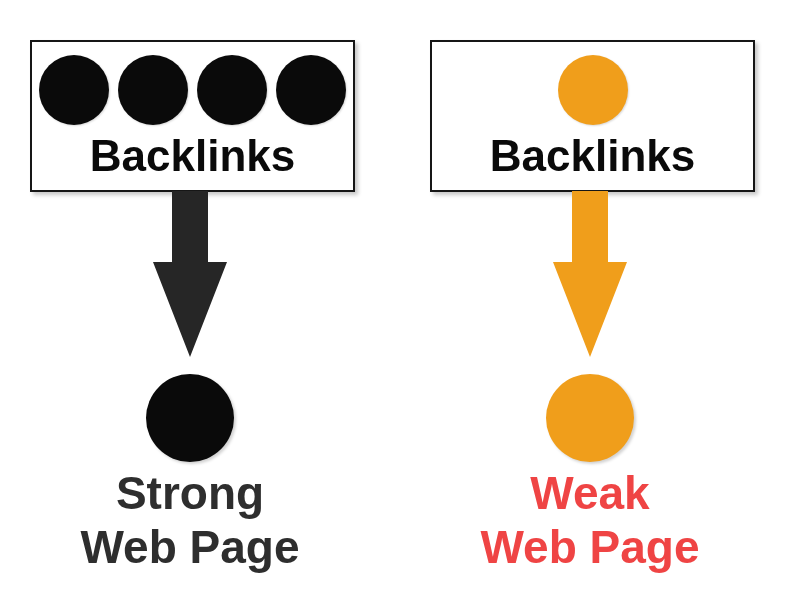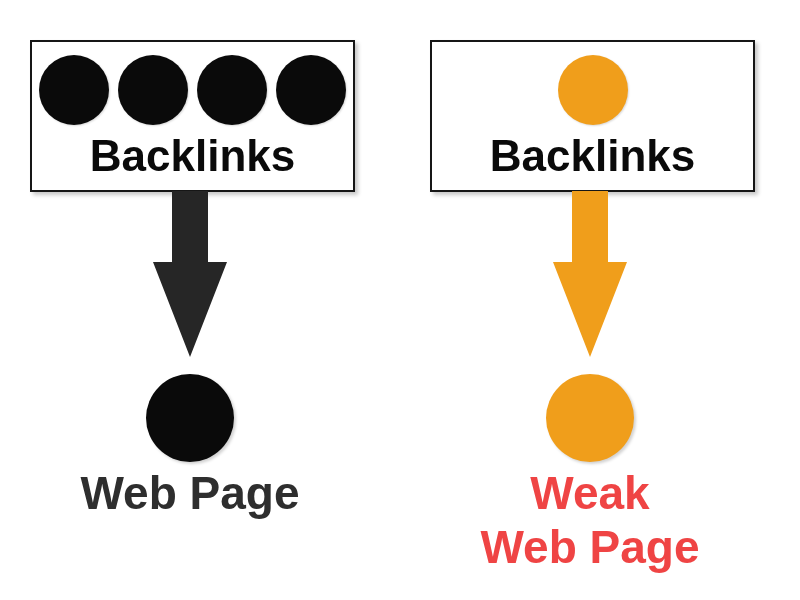--- a/index.html
+++ b/index.html
@@ -97,20 +97,21 @@
           <span class="dot" style="background-color: rgb(10, 10, 10);"></span>
           <span class="dot" style="background-color: rgb(10, 10, 10);"></span>
         </div>
       <div class="box-label">Backlinks</div>
     </div>
     <svg class="arrow" viewBox="0 0 100 168">
       <polygon points="32,0 68,0 68,71 87,71 50,166 13,71 32,71" fill="#262626"></polygon>
     </svg>
     <div class="node-circle" style="background-color: rgb(10, 10, 10);"></div>
     <div class="node-label" style="color: rgb(46, 46, 46);">
+      <div>Strong</div>
       <div>Web Page</div>
     </div>
   </section>
 
   <section class="column right">
     <div class="box">
       <div class="dots">
           <span class="dot" style="background-color: rgb(240, 158, 27);"></span>
         </div>
       <div class="box-label">Backlinks</div>

